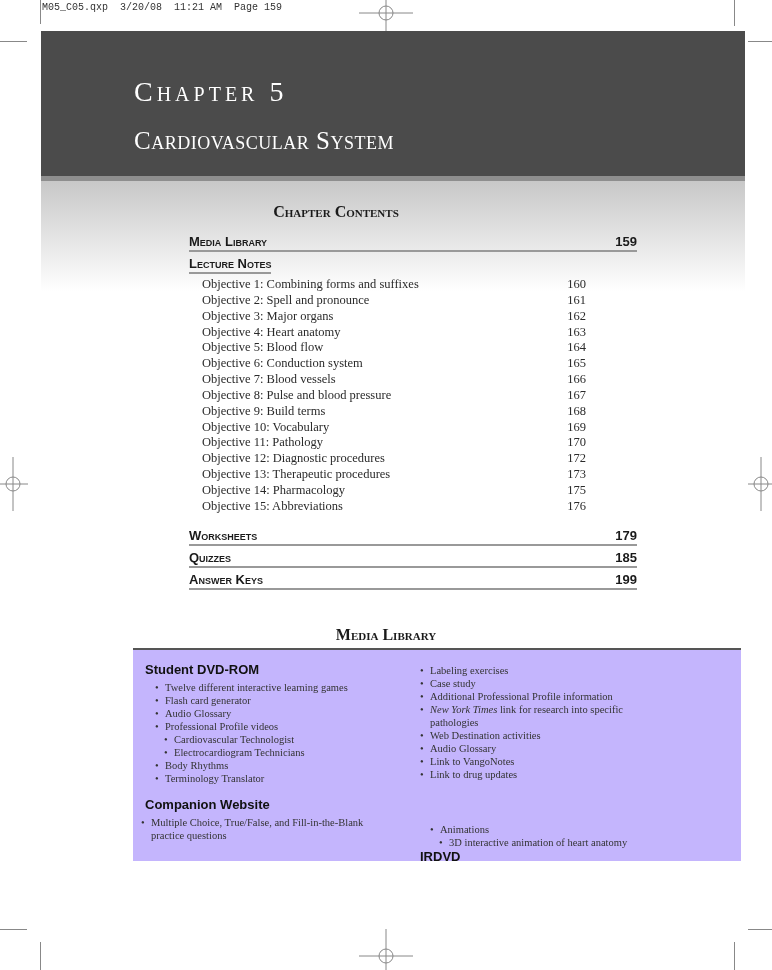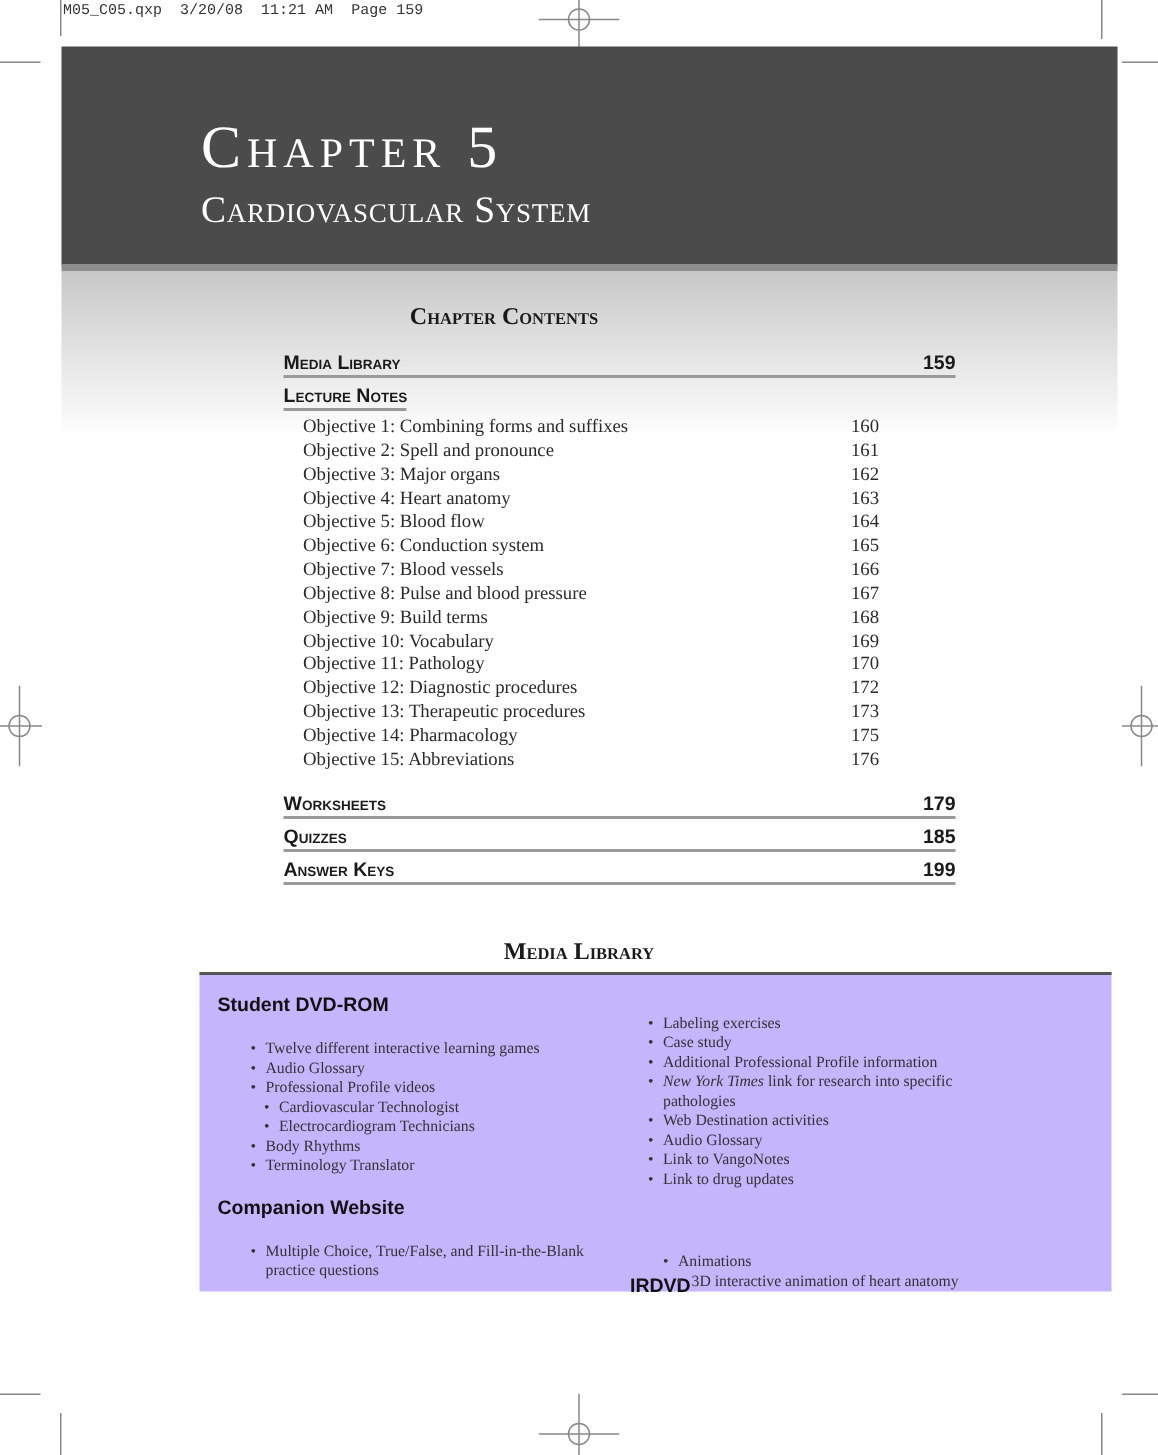--- a/index.html
+++ b/index.html
@@ -6,33 +6,33 @@
   body { width:772px; height:970px; position:relative; background:#ffffff; overflow:hidden;
          font-family:"Liberation Serif", serif; color:#222; }
   .slug { position:absolute; left:42px; top:2px; font-family:"Liberation Mono", monospace; font-size:10px; color:#333; white-space:pre; }
   .mark-v { position:absolute; width:1px; background:#888; }
   .mark-h { position:absolute; height:1px; background:#888; }
   .reg { position:absolute; width:54px; height:54px; }
   .banner { position:absolute; left:41px; top:31px; width:704px; height:146px; background:#4b4b4b; }
   .banner-shadow { position:absolute; left:41px; top:176px; width:704px; height:5px; background:#8e8e8e; }
   .fade { position:absolute; left:41px; top:181px; width:704px; height:110px;
           background:linear-gradient(#c8c8c8, #ffffff); }
-  .ch-title { position:absolute; left:134px; top:78px; color:#fff; font-size:40px; letter-spacing:4px; font-variant:small-caps; line-height:1; }
+  .ch-title { position:absolute; left:134px; top:78px; color:#fff; font-size:28px; letter-spacing:4px; font-variant:small-caps; line-height:1; }
   .ch-sub { position:absolute; left:134px; top:128px; color:#fff; font-size:25px; font-variant:small-caps; letter-spacing:0.5px; line-height:1; }
   .cc-head { position:absolute; left:0; width:672px; top:203px; text-align:center; font-weight:bold; font-size:16px; font-variant:small-caps; color:#1a1a1a; }
   .toc-row { position:absolute; left:189px; width:448px; display:flex; justify-content:space-between;
              font-family:"Liberation Sans", sans-serif; font-weight:bold; font-size:13px; color:#1a1a1a; border-bottom:2px solid #999; line-height:16px; }
   .toc-row .lbl { font-variant:small-caps; }
   .lecture { position:absolute; left:189px; top:256px; font-family:"Liberation Sans", sans-serif; font-weight:bold; font-size:13px; font-variant:small-caps; color:#1a1a1a; border-bottom:2px solid #999; line-height:16px; }
   .objs { position:absolute; left:202px; top:277px; width:384px; }
   .obj { display:flex; justify-content:space-between; font-size:12.5px; line-height:15.85px; color:#2a2a2a; }
   .ml-head { position:absolute; left:0; width:772px; top:626px; text-align:center; font-weight:bold; font-size:16px; font-variant:small-caps; color:#1a1a1a; }
   .ml-box { position:absolute; left:133px; top:648px; width:608px; height:211px; background:#c4b5fd; border-top:2px solid #555; }
   .box-h { position:absolute; font-family:"Liberation Sans", sans-serif; font-weight:bold; font-size:13px; color:#111; }
-  .blist { position:absolute; font-size:10.5px; line-height:13px; color:#333; margin:12px; padding:0; list-style:none; }
+  .blist { position:absolute; font-size:10.5px; line-height:13px; color:#333; margin:0; padding:0; list-style:none; }
   .blist li { position:relative; padding-left:10px; }
   .blist li::before { content:"•"; position:absolute; left:0; }
   .blist li.sub { margin-left:9px; }
   .blist li.cont { padding-left:10px; }
   .blist li.cont::before { content:""; }
 </style>
 </head>
 <body>
 
 <div class="slug"><span>M05_C05.qxp</span>  <span>3/20/08</span>  <span>11:21 AM</span>  <span>Page 159</span></div>
@@ -157,30 +157,31 @@
   <span class="lbl">Answer Keys</span>
   <span>199</span>
 </div>
 
 <div class="ml-head">Media Library</div>
 
 <div class="ml-box">
   <div class="box-h" style="left:12px;top:12px;">Student DVD-ROM</div>
   <ul class="blist" style="left:22px;top:31px;width:260px;">
     <li>Twelve different interactive learning games</li>
+    <li>Flash card generator</li>
     <li>Audio Glossary</li>
     <li>Professional Profile videos</li>
     <li class="sub">Cardiovascular Technologist</li>
     <li class="sub">Electrocardiogram Technicians</li>
     <li>Body Rhythms</li>
     <li>Terminology Translator</li>
   </ul>
 
   <div class="box-h" style="left:12px;top:147px;">Companion Website</div>
-  <ul class="blist" style="left:22px;top:166px;width:270px;">
+  <ul class="blist" style="left:8px;top:166px;width:270px;">
     <li>Multiple Choice, True/False, and Fill-in-the-Blank</li>
     <li class="cont">practice questions</li>
   </ul>
 
   <ul class="blist" style="left:287px;top:14px;width:270px;">
     <li>Labeling exercises</li>
     <li>Case study</li>
     <li>Additional Professional Profile information</li>
     <li><i>New York Times</i><span> link for research into specific</span></li>
     <li class="cont">pathologies</li>

